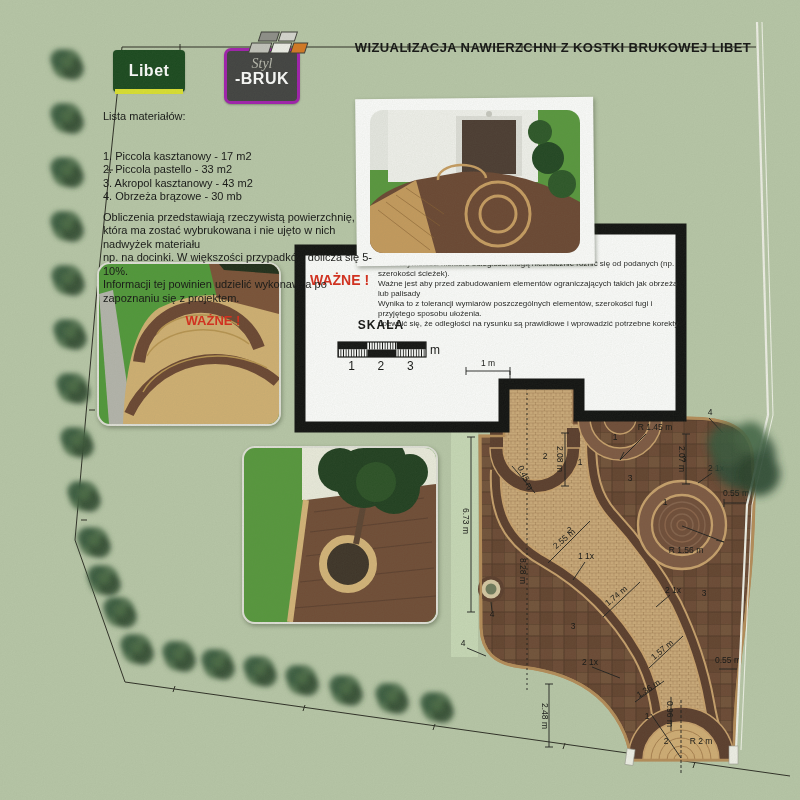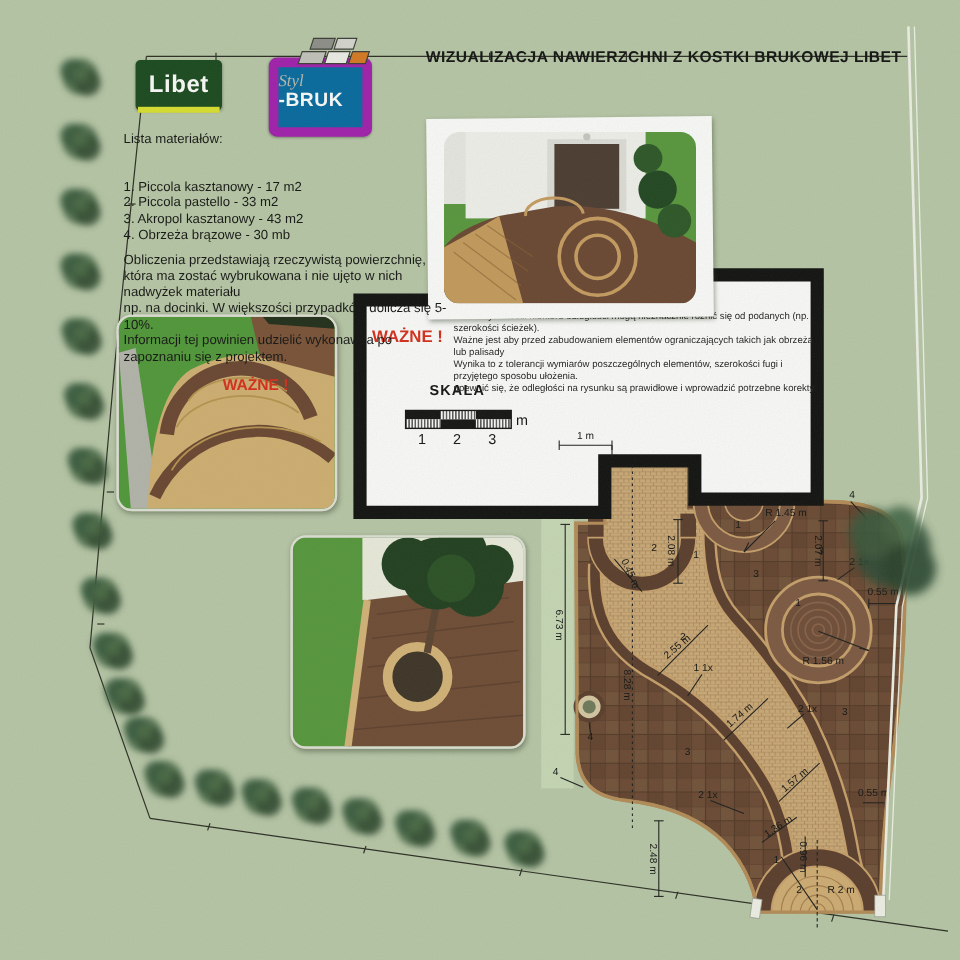--- a/index.html
+++ b/index.html
@@ -6,24 +6,24 @@
   body{width:800px;height:800px;position:relative;overflow:hidden;
        background:#b9c8a9;font-family:"Liberation Sans",sans-serif;color:#111;}
   .abs{position:absolute;}
   svg{display:block;}
   
   #title{left:338px;top:40px;width:430px;font-size:13px;font-weight:bold;
          letter-spacing:.4px;color:#101010;z-index:8;text-align:center;}
   #libet-logo{left:113px;top:50px;width:72px;height:42px;background:#17471c;
       border-radius:4px;z-index:8;display:flex;align-items:center;justify-content:center;
       box-shadow:0 1px 2px rgba(0,0,0,.25);}
-  #libet-logo span{color:#fff;font-weight:bold;font-size:20px;letter-spacing:.5px;}
+  #libet-logo span{color:#fff;font-weight:bold;font-size:16px;letter-spacing:.5px;}
   #libet-underline{left:115px;top:89px;width:68px;height:5px;background:#dde22e;z-index:8;}
-  #stylbruk-logo{left:224px;top:48px;width:70px;height:50px;background:#0369a1;
-      border:8px solid #a21caf;border-radius:7px;z-index:8;text-align:left;
+  #stylbruk-logo{left:224px;top:48px;width:70px;height:50px;background:#404040;
+      border:3px solid #a21caf;border-radius:7px;z-index:8;text-align:center;
       box-shadow:0 1px 2px rgba(0,0,0,.3);}
   #stylbruk-logo .l1{color:#b9b9af;font-style:italic;font-size:14px;margin-top:5px;
       font-family:"Liberation Serif",serif;}
   #stylbruk-logo .l2{color:#fff;font-weight:bold;font-size:16px;letter-spacing:.5px;margin-top:-2px;}
   .stone{position:absolute;z-index:9;}
   
   #materials{left:103px;top:110px;width:270px;z-index:8;font-size:11px;line-height:13.5px;}
   #materials .head{margin-bottom:26px;}
   #materials .items div{margin:0;}
   #materials .note{margin-top:7px;}

